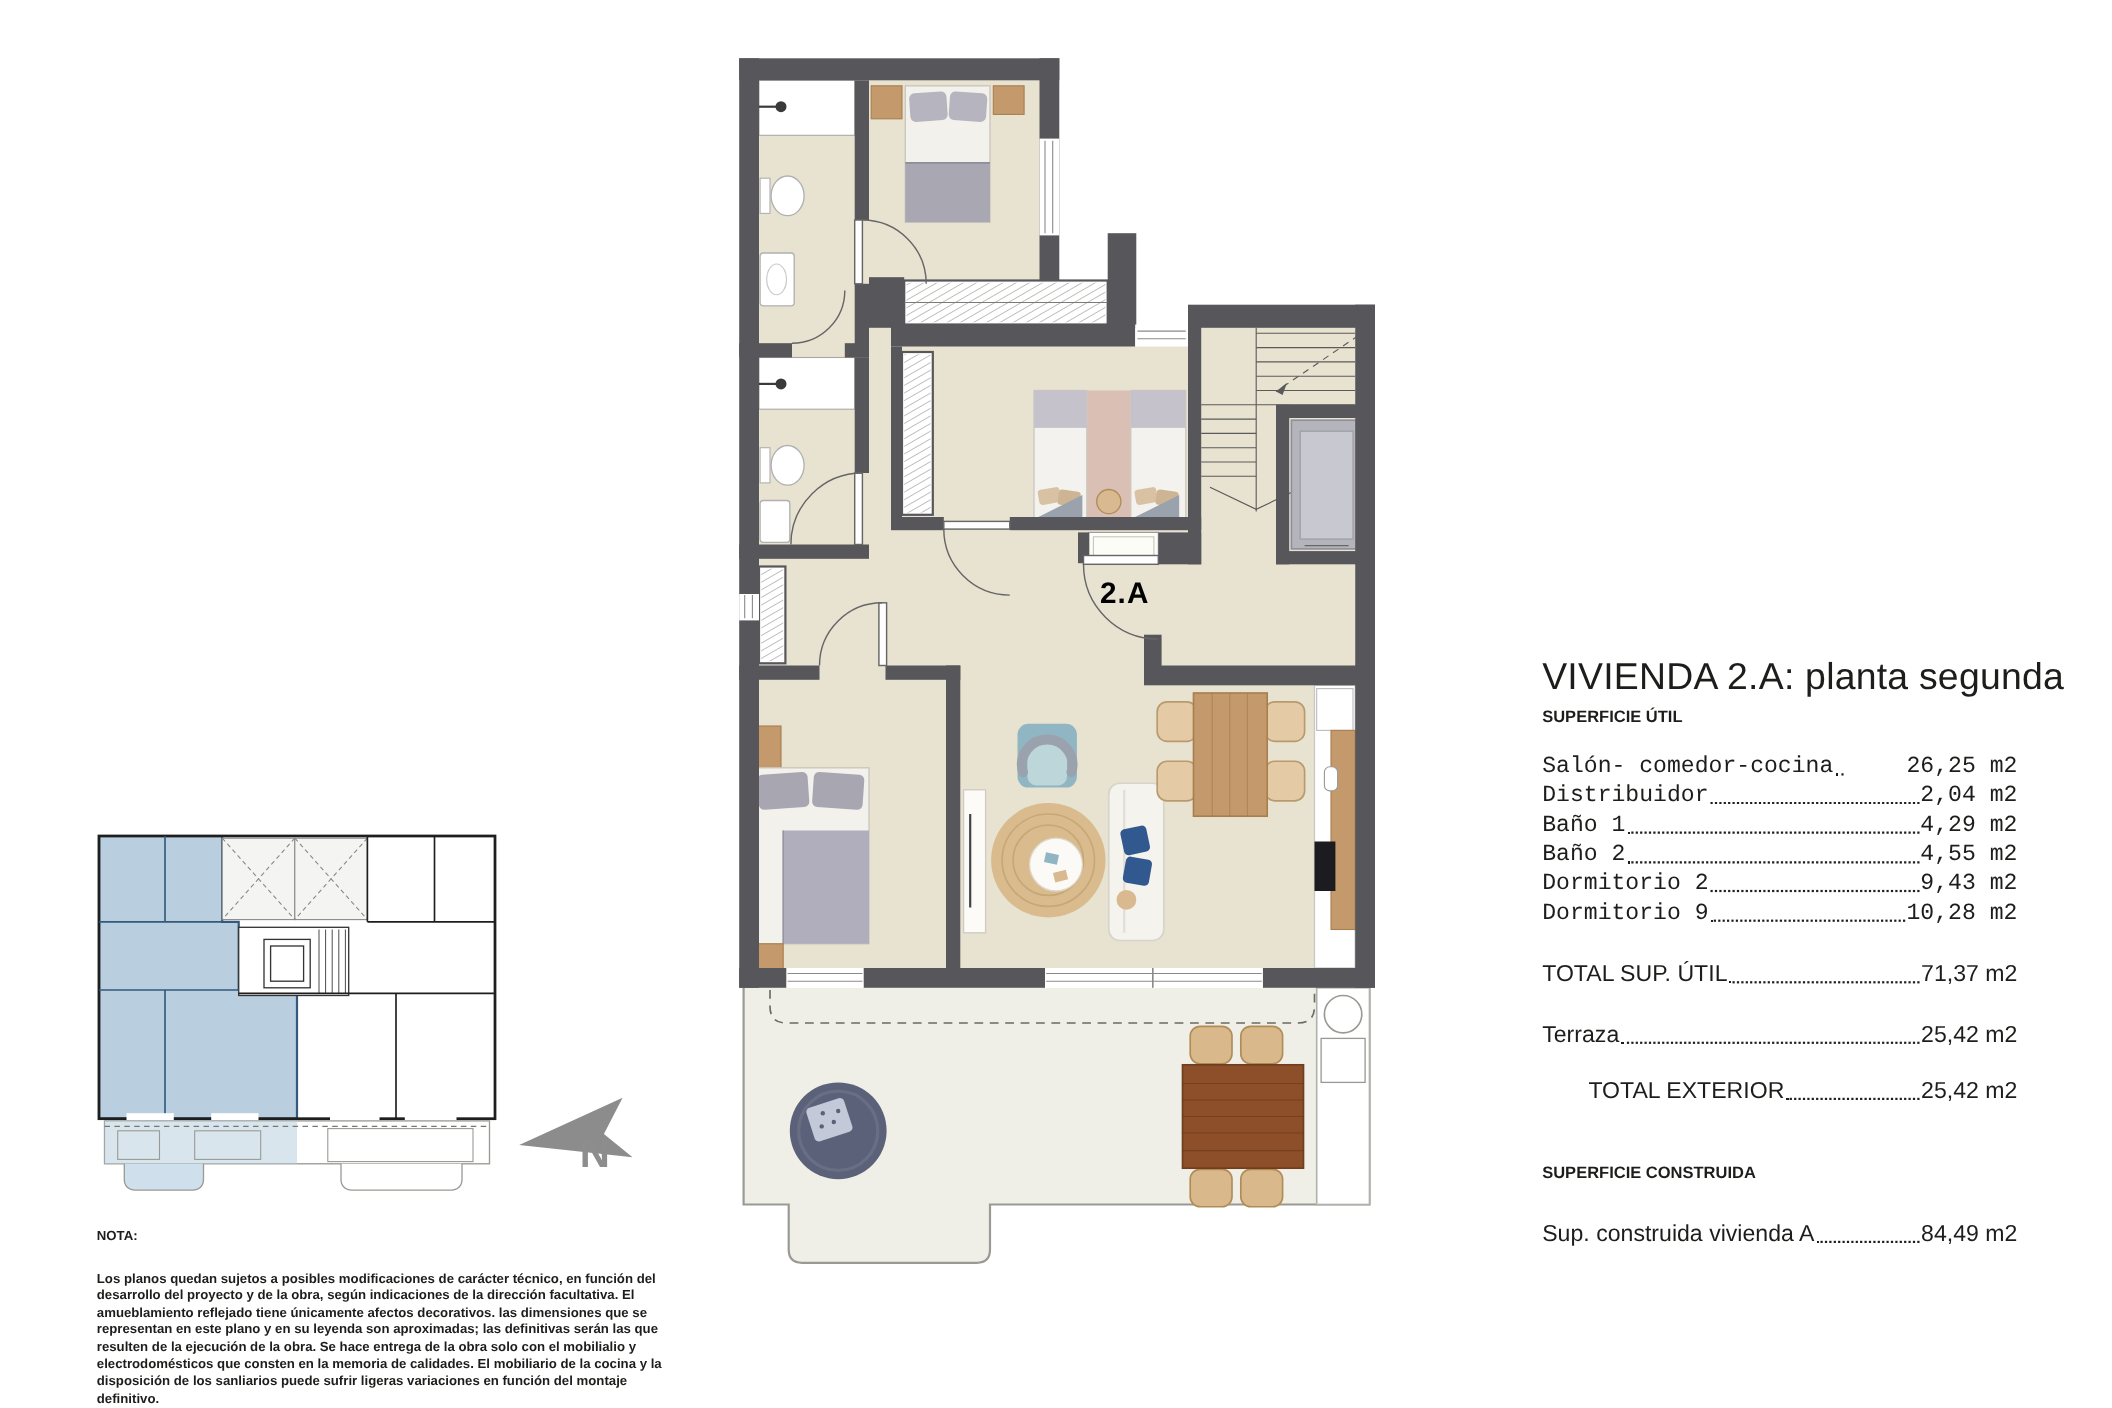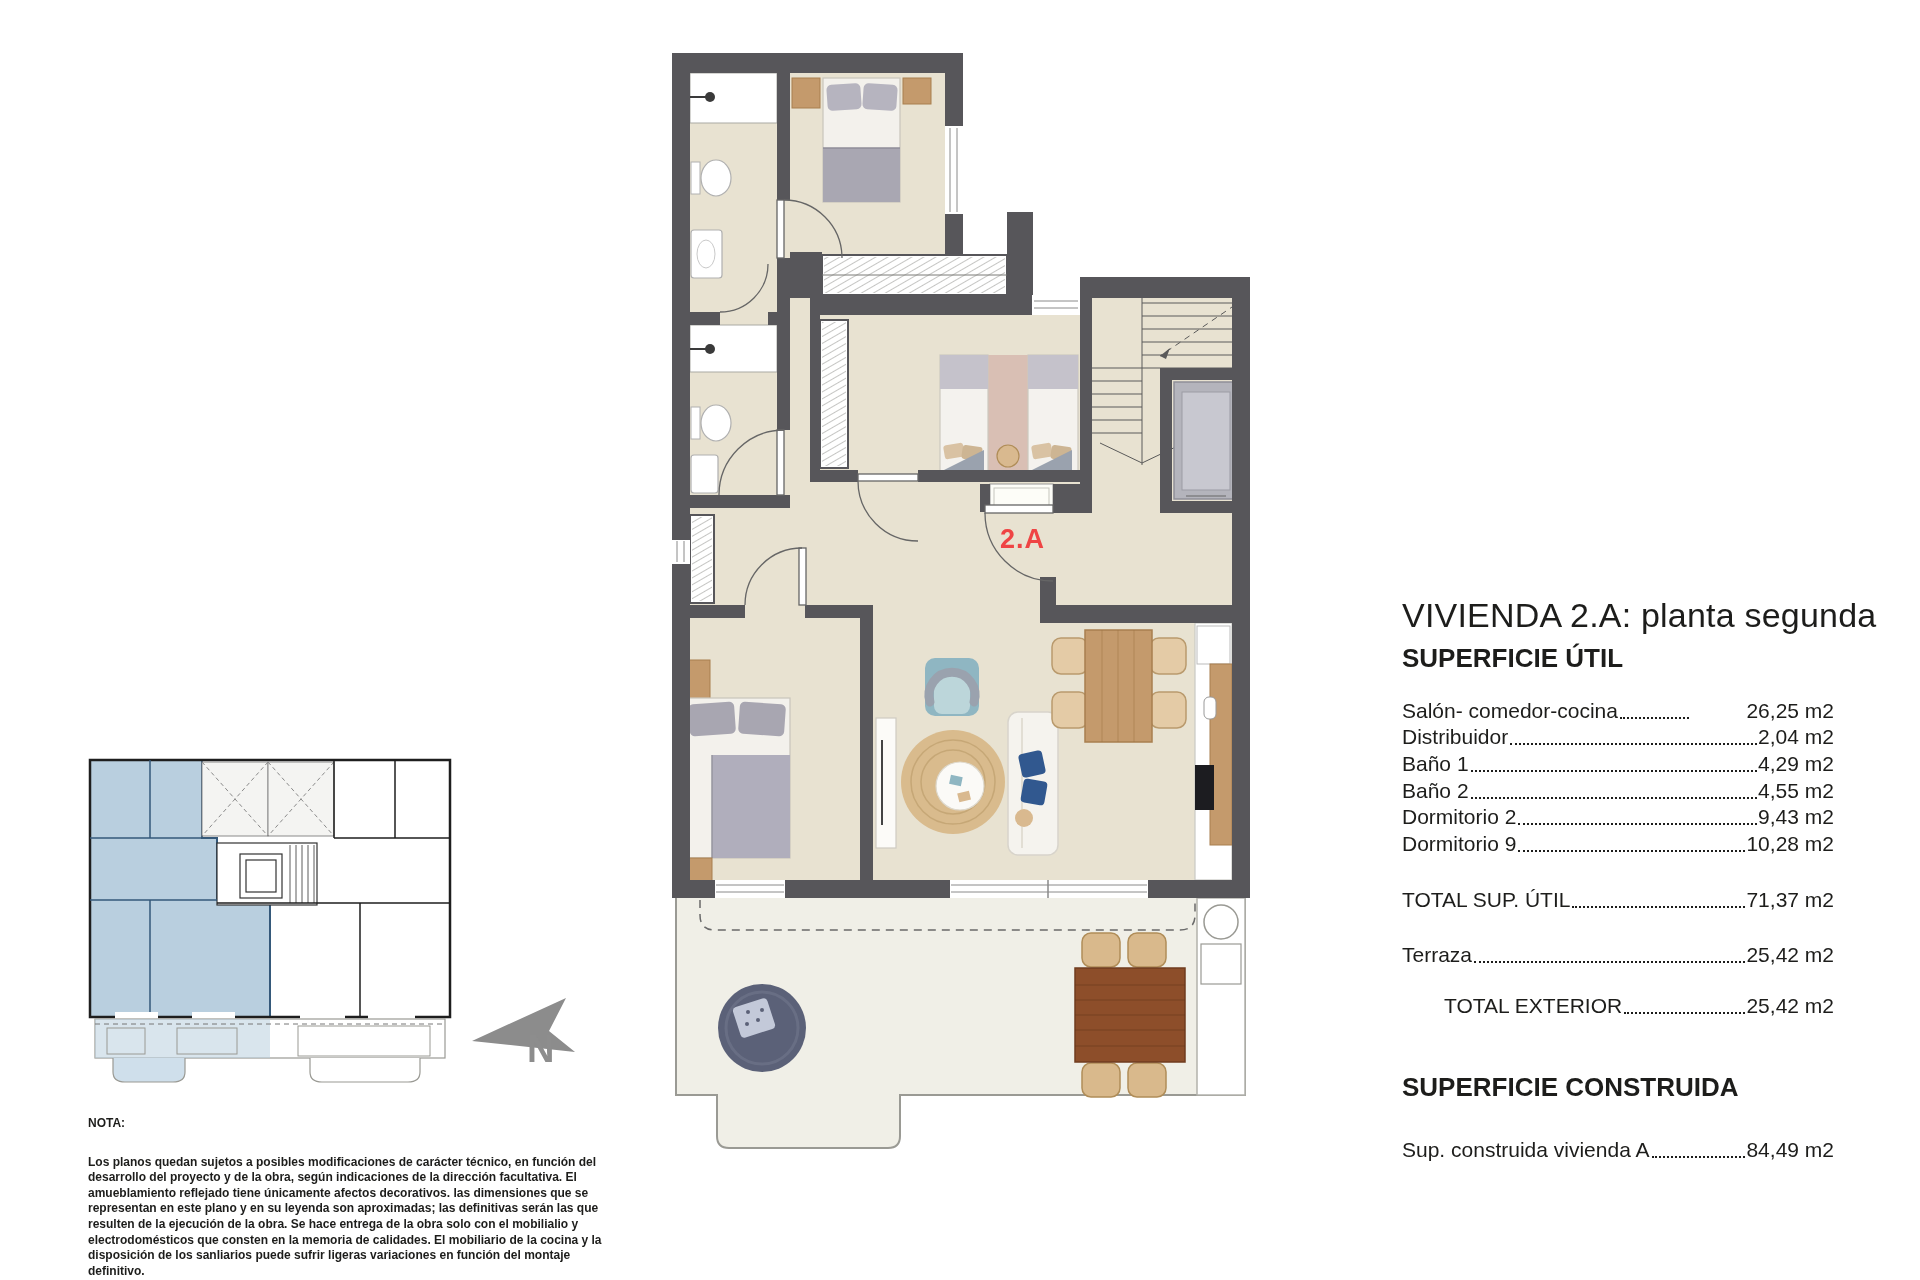--- a/index.html
+++ b/index.html
@@ -3,37 +3,37 @@
 <meta charset="utf-8">
 <style>
   html,body{margin:0;padding:0;background:#fff;}
   .stage{position:relative;width:1920px;height:1280px;background:#ffffff;overflow:hidden;
          font-family:"Liberation Sans", sans-serif;color:#1d1d1b;}
   .abs{position:absolute;}
   svg{display:block;}
   
   .panel{left:1402px;top:596px;width:432px;}
   .title{font-size:34px;font-weight:400;white-space:nowrap;letter-spacing:.2px;}
-  .sec-head{font-size:26px;font-weight:700;margin-top:8px;}
-  .rows{margin-top:22px;}
+  .sec-head{font-size:15px;font-weight:700;margin-top:8px;}
+  .rows{margin-top:22px;font-family:Liberation Mono, monospace;}
   .srow{display:flex;align-items:flex-end;height:26.7px;font-size:21px;}
   .srow .lab{white-space:nowrap;}
   .leader{flex:1;border-bottom:2.6px dotted #1d1d1b;margin:0 1px 4px 2px;}
   .gap{width:0;}
   .val{white-space:nowrap;}
   .mt-total{margin-top:29px;}
   .mt-terraza{margin-top:28px;}
   .mt-ext{margin-top:25px;margin-left:42px;}
   .mt-sec2{margin-top:54px;}
   .mt-sup{margin-top:32px;}
   
   .nota{left:88px;top:1116px;width:516px;font-size:12px;font-weight:600;line-height:1.3;}
   .nota .nt{margin-bottom:23px;font-weight:700;}
   
-  .unit-label{left:1000px;top:524px;font-size:27px;font-weight:700;letter-spacing:1px;color:#ef4444;}
+  .unit-label{left:1000px;top:524px;font-size:27px;font-weight:700;letter-spacing:1px;color:#000000;}
   .north-label{left:527px;top:1028px;font-size:38px;font-weight:700;color:#8d8d8d;}
 </style>
 </head>
 <body>
 
 <div class="stage">
 
   <svg class="abs" style="left:0;top:0" width="1920" height="1280" viewBox="0 0 1920 1280">
     <defs>
       <pattern id="hatch" width="6" height="6" patternTransform="rotate(60)" patternUnits="userSpaceOnUse">

